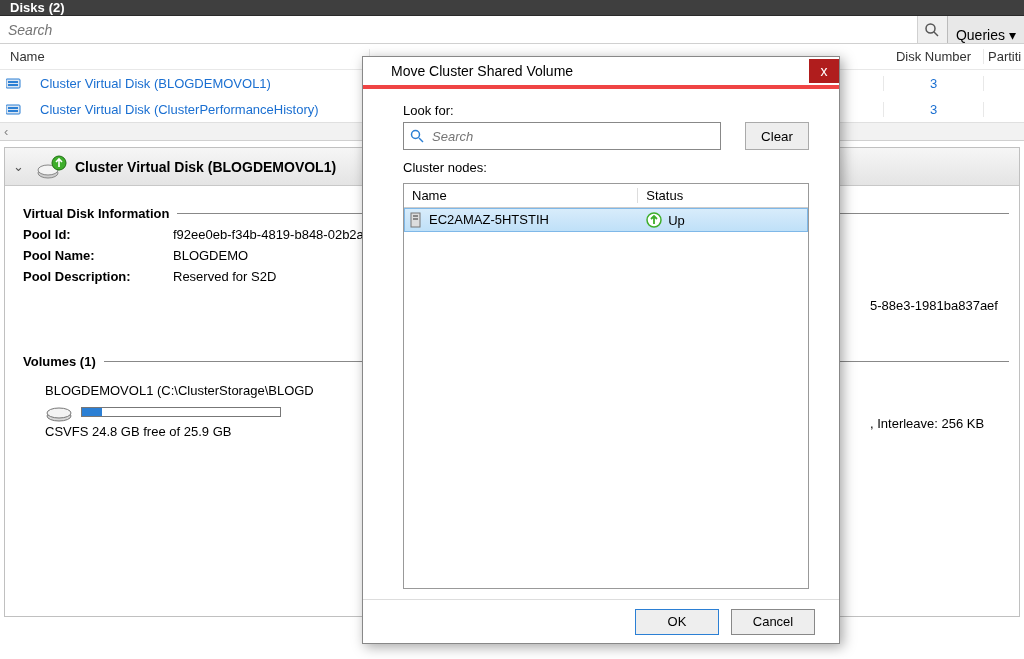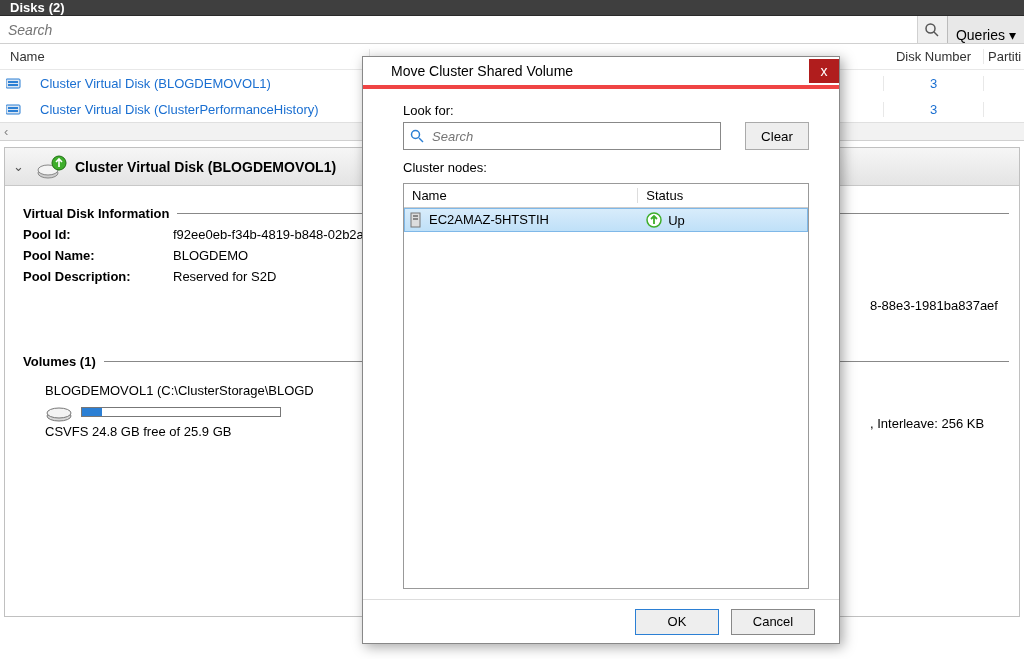--- a/index.html
+++ b/index.html
@@ -305,21 +305,21 @@
   </div>
   <div class="kv-row">
     <span class="k">Pool Name:</span>
     <span class="v">BLOGDEMO</span>
   </div>
   <div class="kv-row">
     <span class="k">Pool Description:</span>
     <span class="v">Reserved for S2D</span>
   </div>
 
-  <span class="right-frag" style="top:298px">8-88e3-1981ba837aef</span>
+  <span class="right-frag" style="top:298px">5-88e3-1981ba837aef</span>
   <span class="right-frag" style="top:416px">, Interleave: 256 KB</span>
 
   <div class="section-label" style="margin-top:70px">
     <span>Volumes (1)</span>
       <span class="line"></span>
   </div>
   <div class="vol-block">
     <div class="vol-name">BLOGDEMOVOL1 (C:\ClusterStorage\BLOGD</div>
     <div class="vol-iconrow">
       <svg width="30" height="20">

